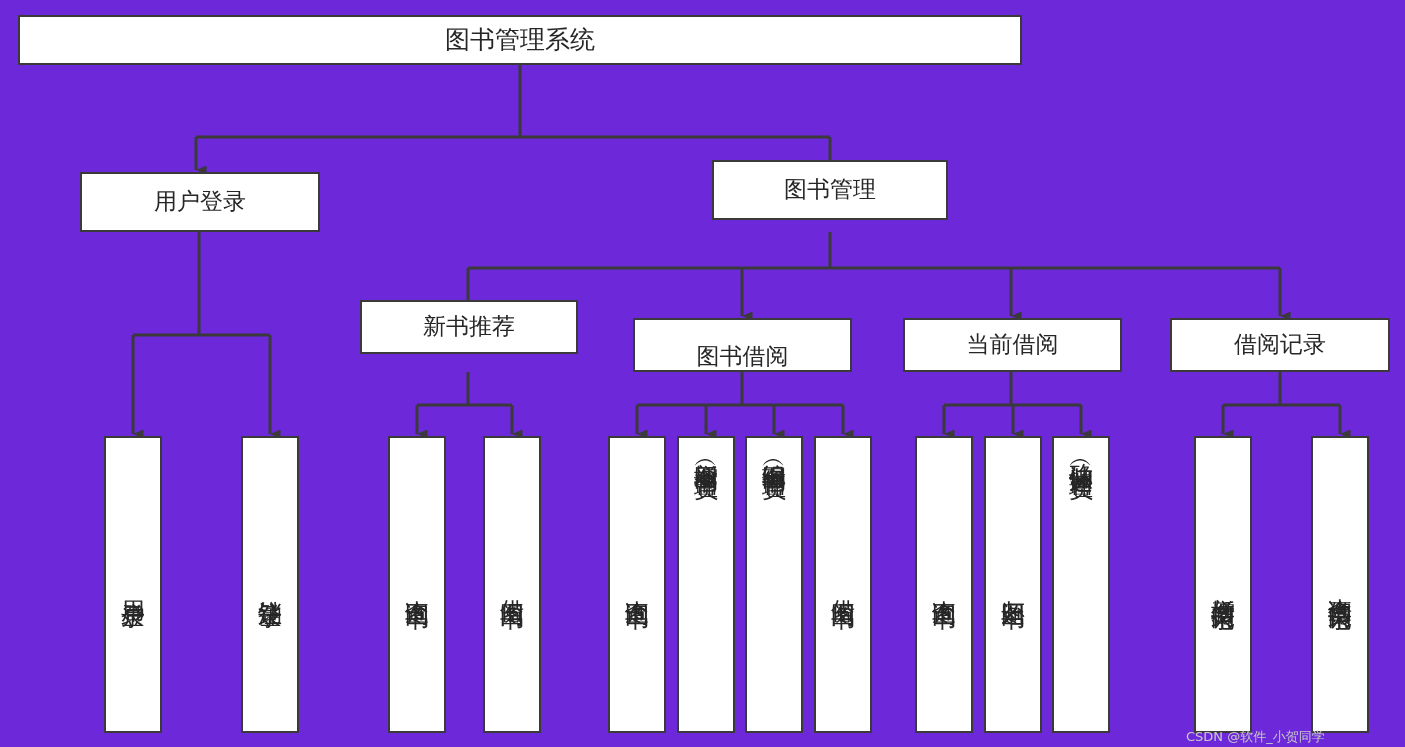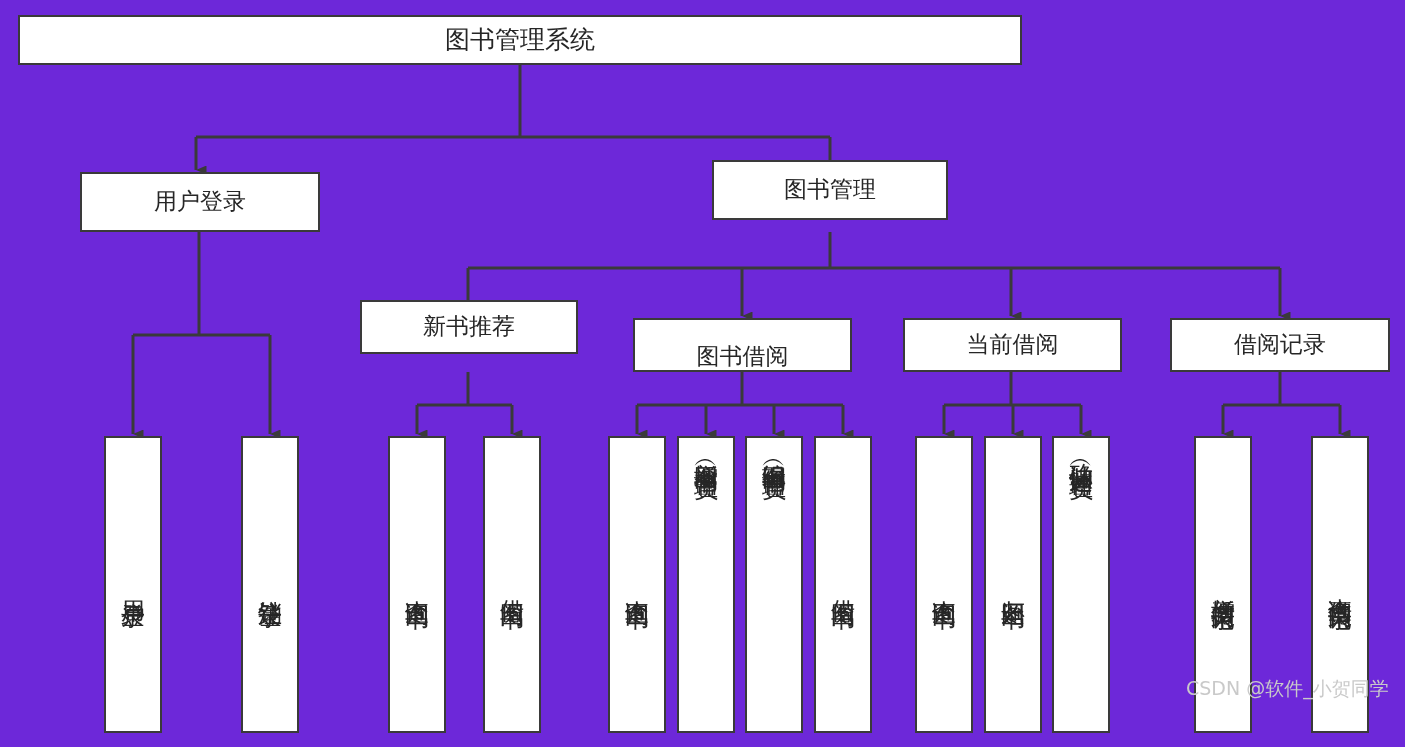--- a/index.html
+++ b/index.html
@@ -65,22 +65,22 @@
     line-height: 1;
   }
   
   .leaf-centered {
     align-items: center;
     padding-top: 0;
   }
   #watermark {
     position: absolute;
     left: 1186px;
-    top: 676px;
-    font-size: 19px;
+    top: 728px;
+    font-size: 13px;
     color: #c9c9c9;
     font-family: "DejaVu Sans", "Liberation Sans", sans-serif;
     white-space: nowrap;
     z-index: 9;
     pointer-events: none;
   }
 </style>
 </head>
 <body>
 

